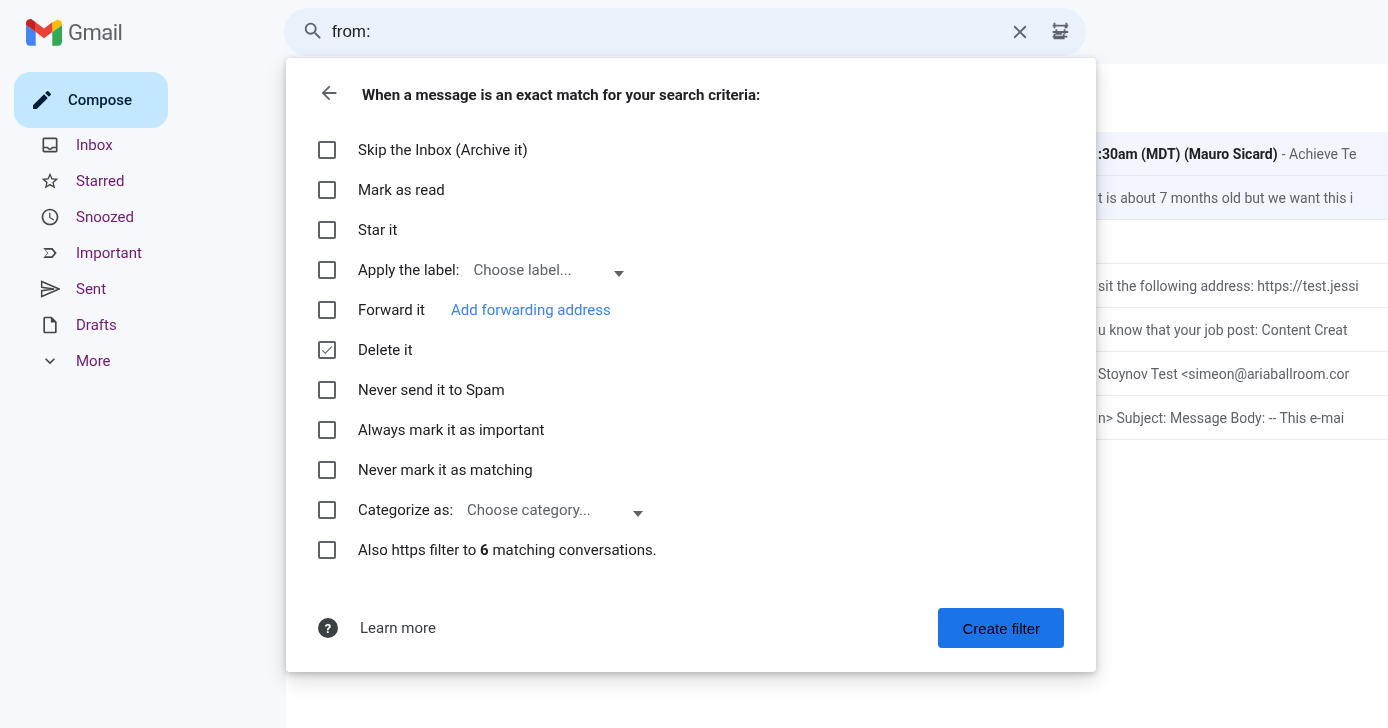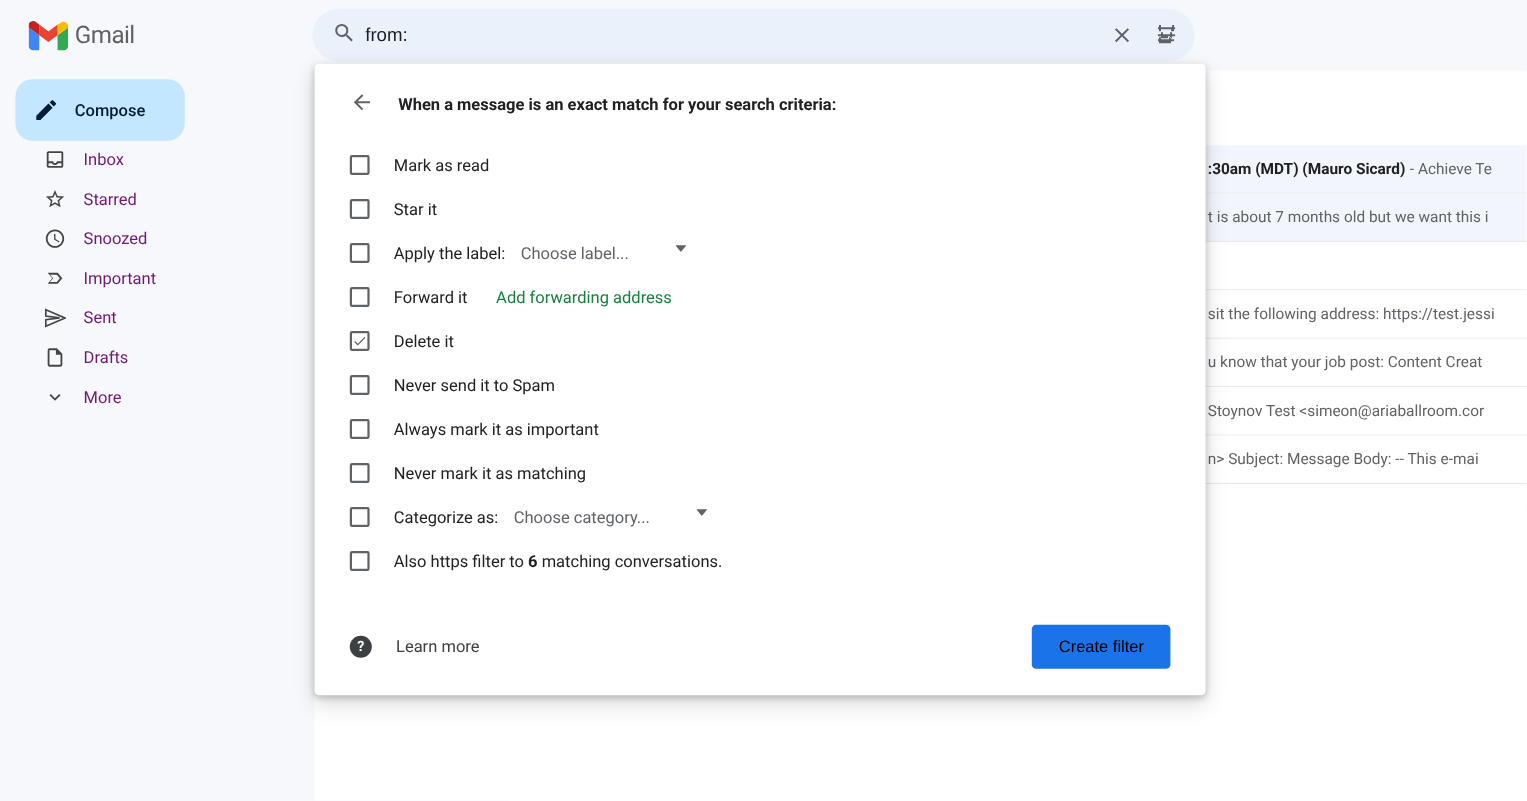--- a/index.html
+++ b/index.html
@@ -154,26 +154,26 @@
   .chk.checked { }
   .chk svg { display:none; }
   .chk.checked svg { display:block; }
   .label-select, .category-select, .fwd-link {
     margin-left: 10px;
   }
   .label-select, .category-select {
     color: #5f6368;
     padding: 2px 4px;
     display: flex;
-    align-items: flex-start;
+    align-items: flex-end;
     cursor: pointer;
     gap: 20px;
   }
   .label-select svg, .category-select svg { margin-left: 22px; }
-  .fwd-link { color: #15803d; margin-left: 26px; cursor: pointer; }
+  .fwd-link { color: #3b82f6; margin-left: 26px; cursor: pointer; }
   .apply-also .bold { font-weight: 700; }
   .panel-foot {
     display: flex;
     align-items: center;
     justify-content: space-between;
     margin-top: 38px;
   }
   .learn-wrap { display: flex; align-items: center; }
   .help-icon {
     width: 20px; height: 20px;
@@ -319,20 +319,24 @@
     <span class="back-arrow">
       <svg width="22" height="22" viewBox="0 0 24 24" fill="#5f6368">
           <path d="M20 11H7.83l5.59-5.59L12 4l-8 8 8 8 1.41-1.41L7.83 13H20z"></path>
         </svg>
     </span>
     <span>When a message is an exact match for your search criteria:</span>
   </div>
 
   <div class="filter-row">
     <span class="chk"></span>
+    <span>Skip the Inbox (Archive it)</span>
+  </div>
+  <div class="filter-row">
+    <span class="chk"></span>
     <span>Mark as read</span>
   </div>
   <div class="filter-row">
     <span class="chk"></span>
     <span>Star it</span>
   </div>
   <div class="filter-row">
     <span class="chk"></span>
     <span>Apply the label:</span>
     <span class="label-select">

